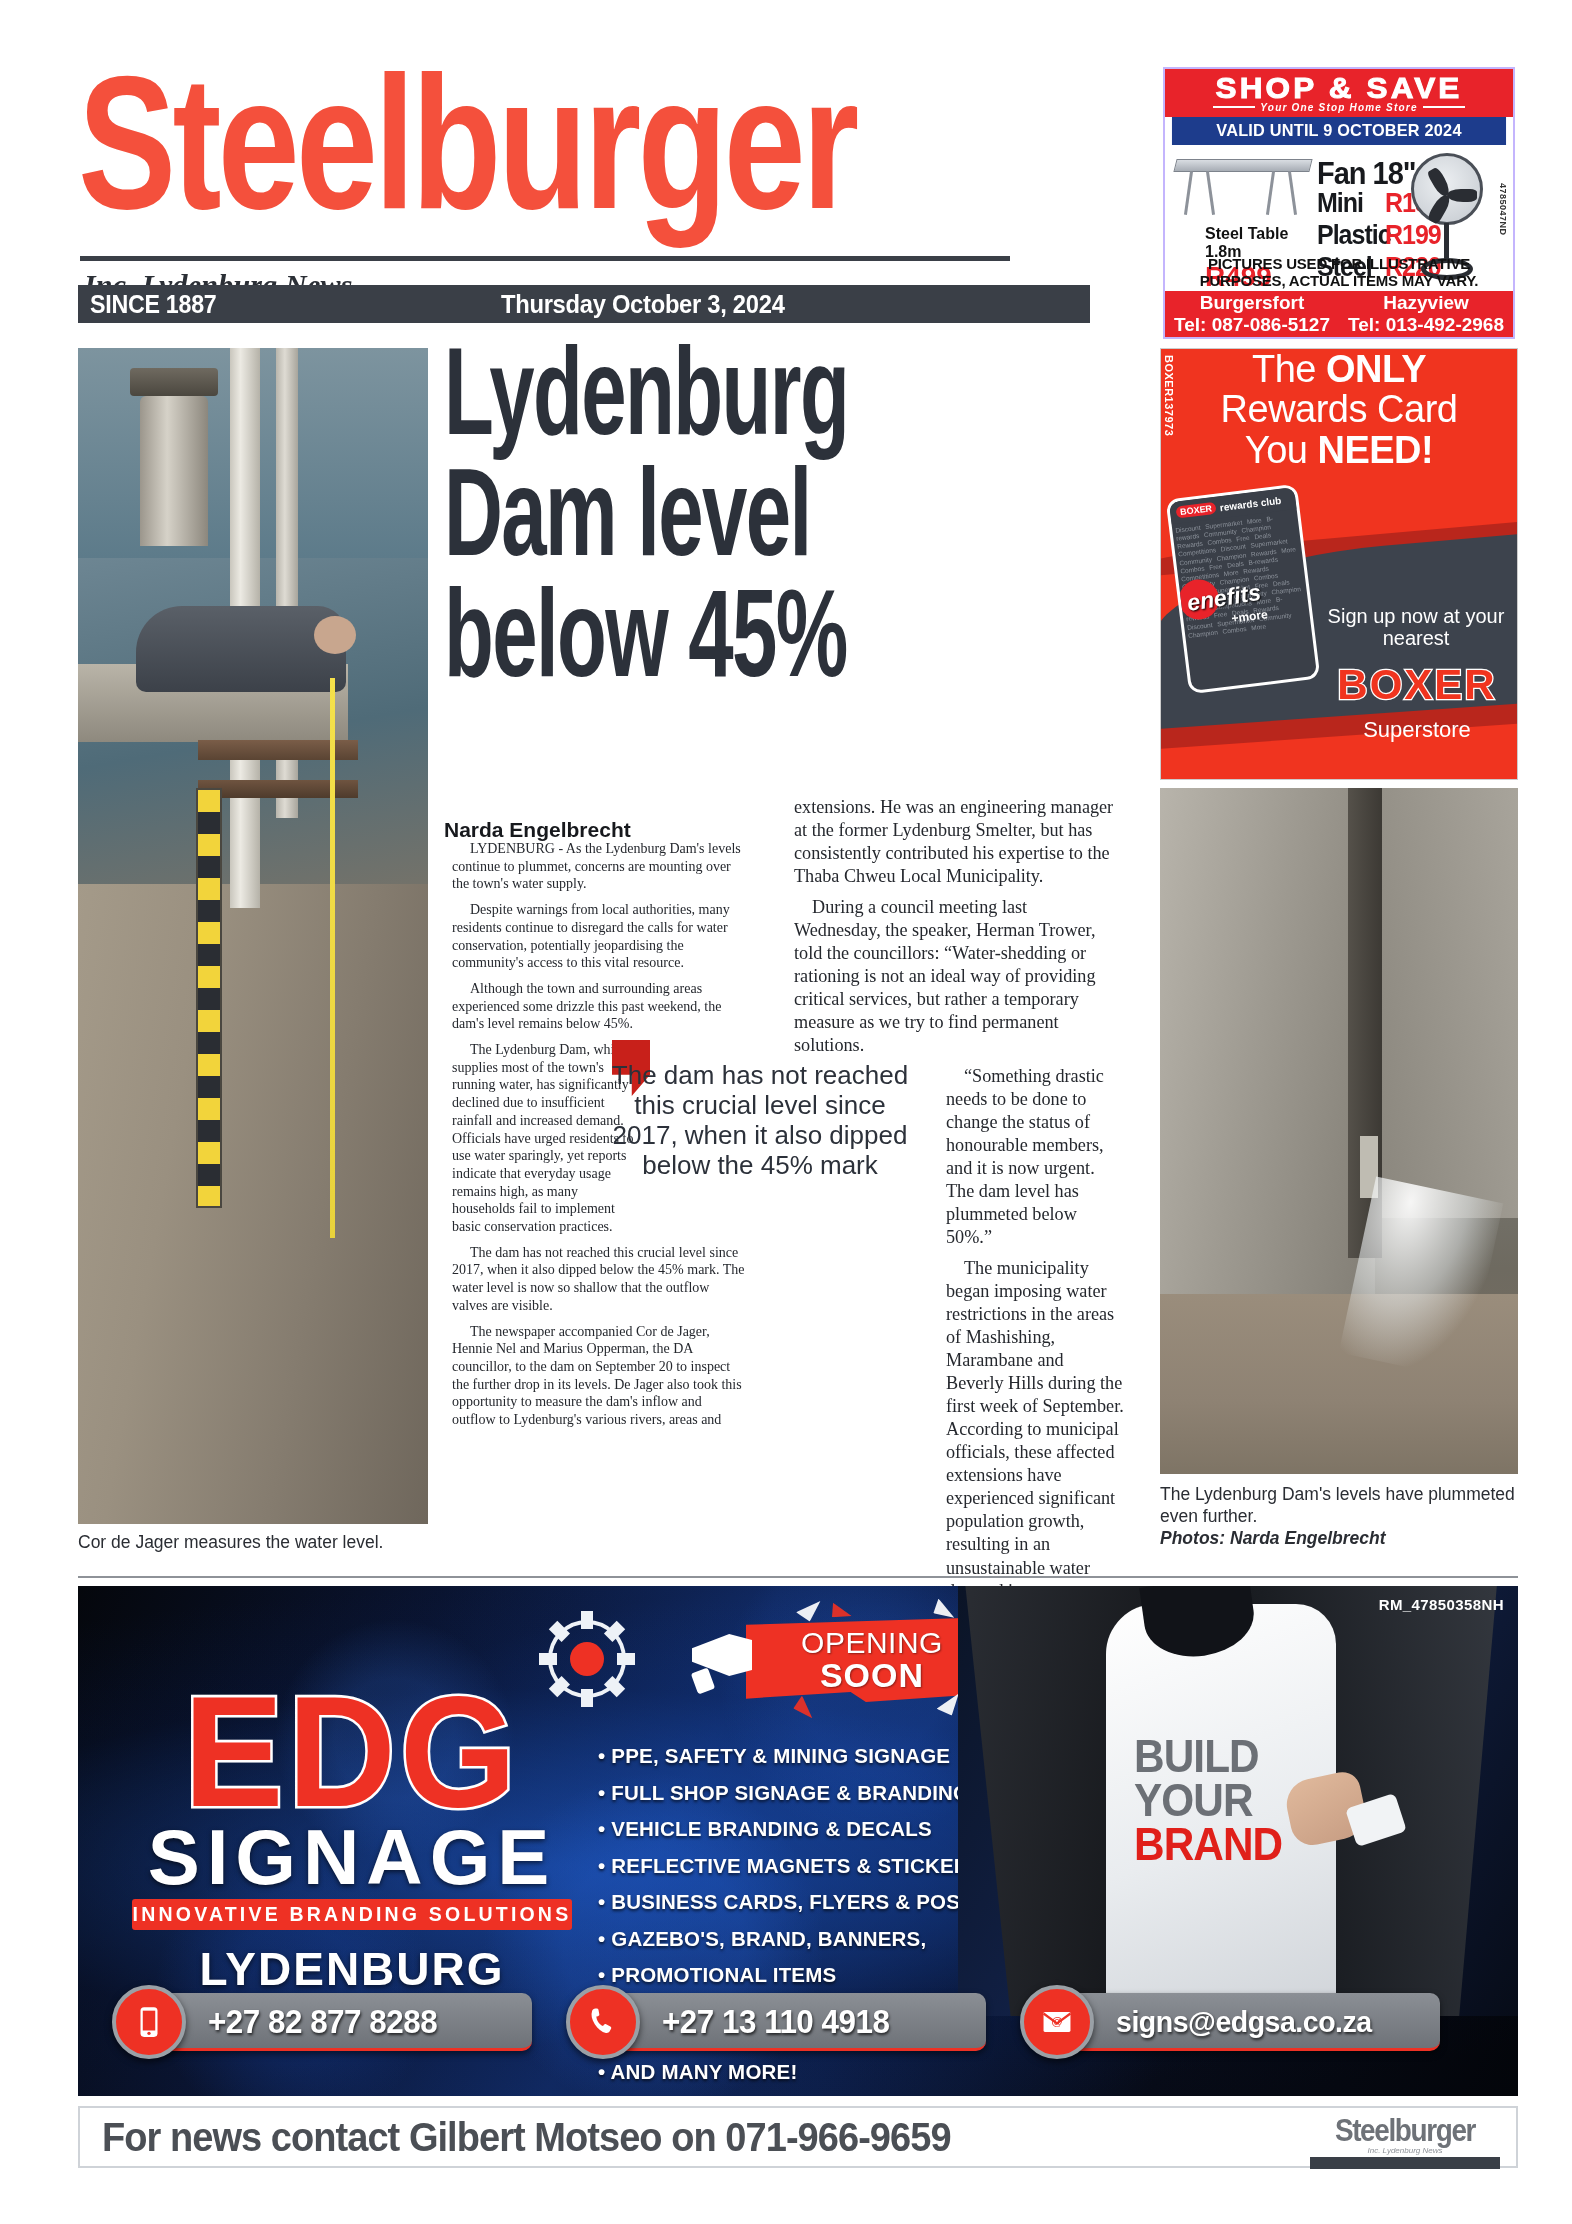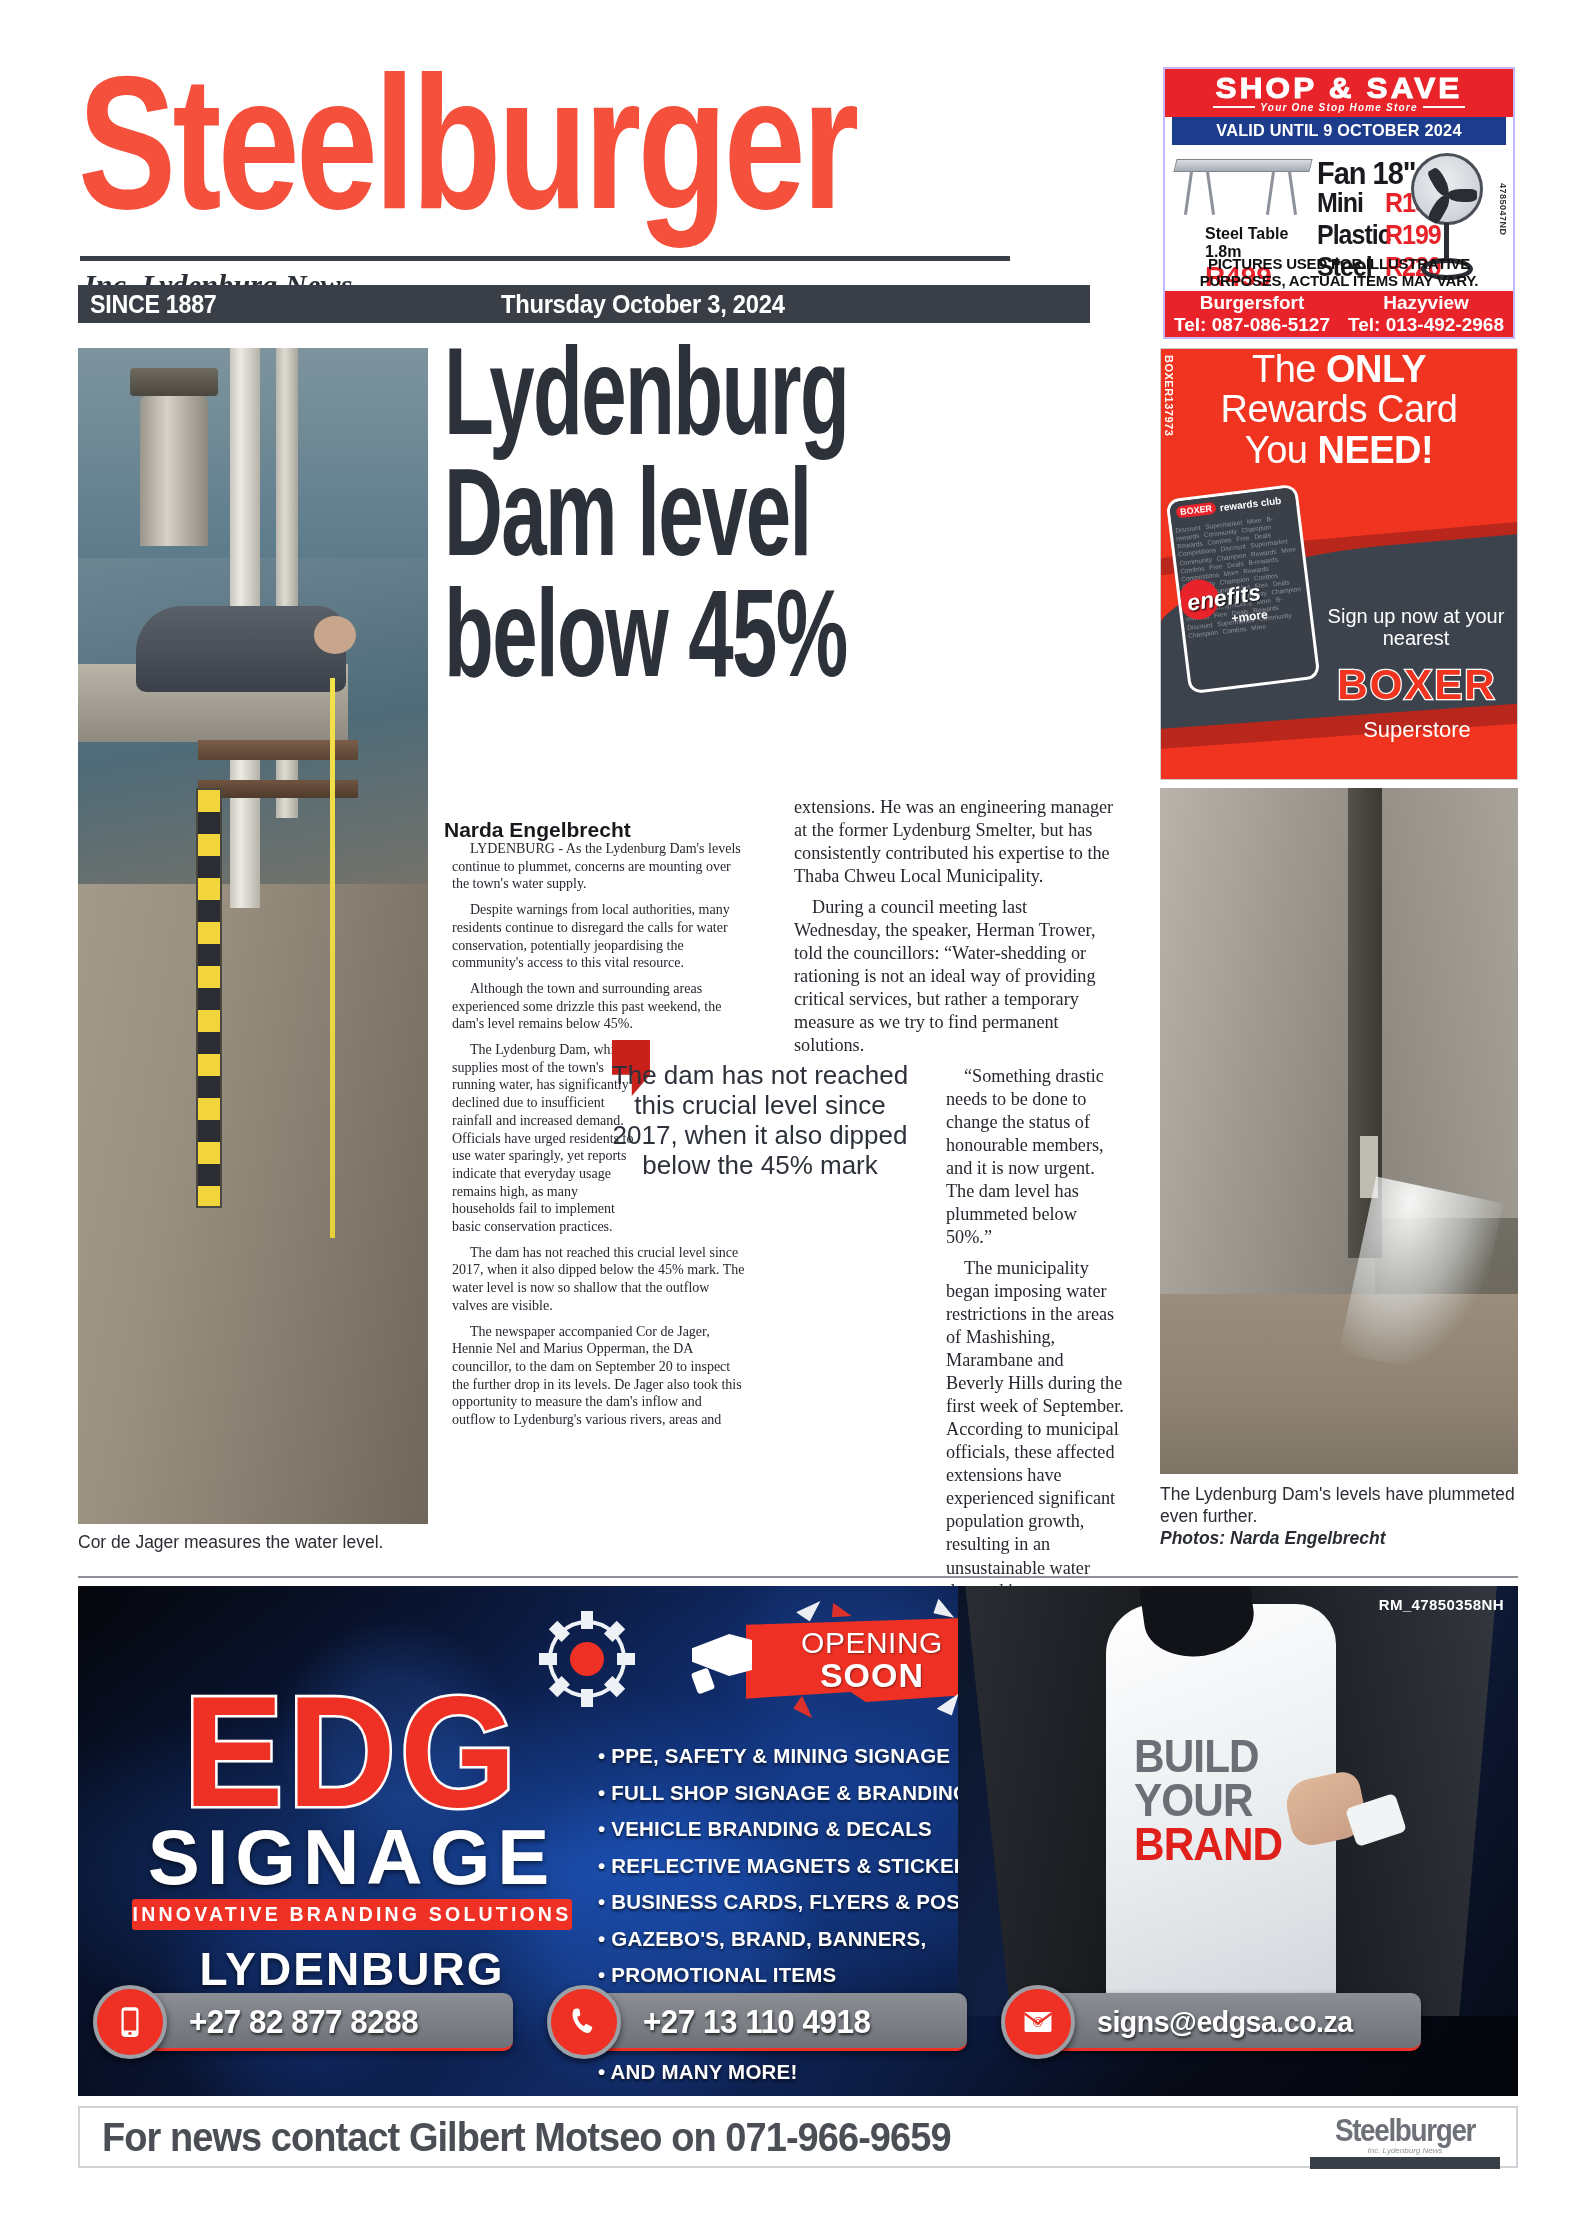--- a/index.html
+++ b/index.html
@@ -498,21 +498,21 @@
   .shirt-txt .t3 {
     font-size:47px; font-weight:700; color:#E0201A; letter-spacing:-1px;
     transform: scaleX(0.9); transform-origin:left center;
   }
   .rm-code {
     position:absolute; right:14px; top:10px; color:#fff;
     font-size:15px; font-weight:700; letter-spacing:0.4px;
   }
   .edg-contacts {
     position:absolute; left:0; bottom:28px; width:100%; height:92px;
-    display:flex; align-items:center; padding:0 15px; gap:34px;
+    display:flex; align-items:center; padding:0 34px; gap:34px;
   }
   .contact {
     position:relative; height:70px; flex:1; max-width:420px;
     display:flex; align-items:center;
   }
   .contact .pill {
     position:absolute; left:36px; right:0; top:6px; height:58px;
     background:linear-gradient(180deg,#8b8f95,#6e7278);
     border-radius:10px; border-bottom:3px solid #EE3124;
     box-shadow: 0 3px 6px rgba(0,0,0,0.5);

